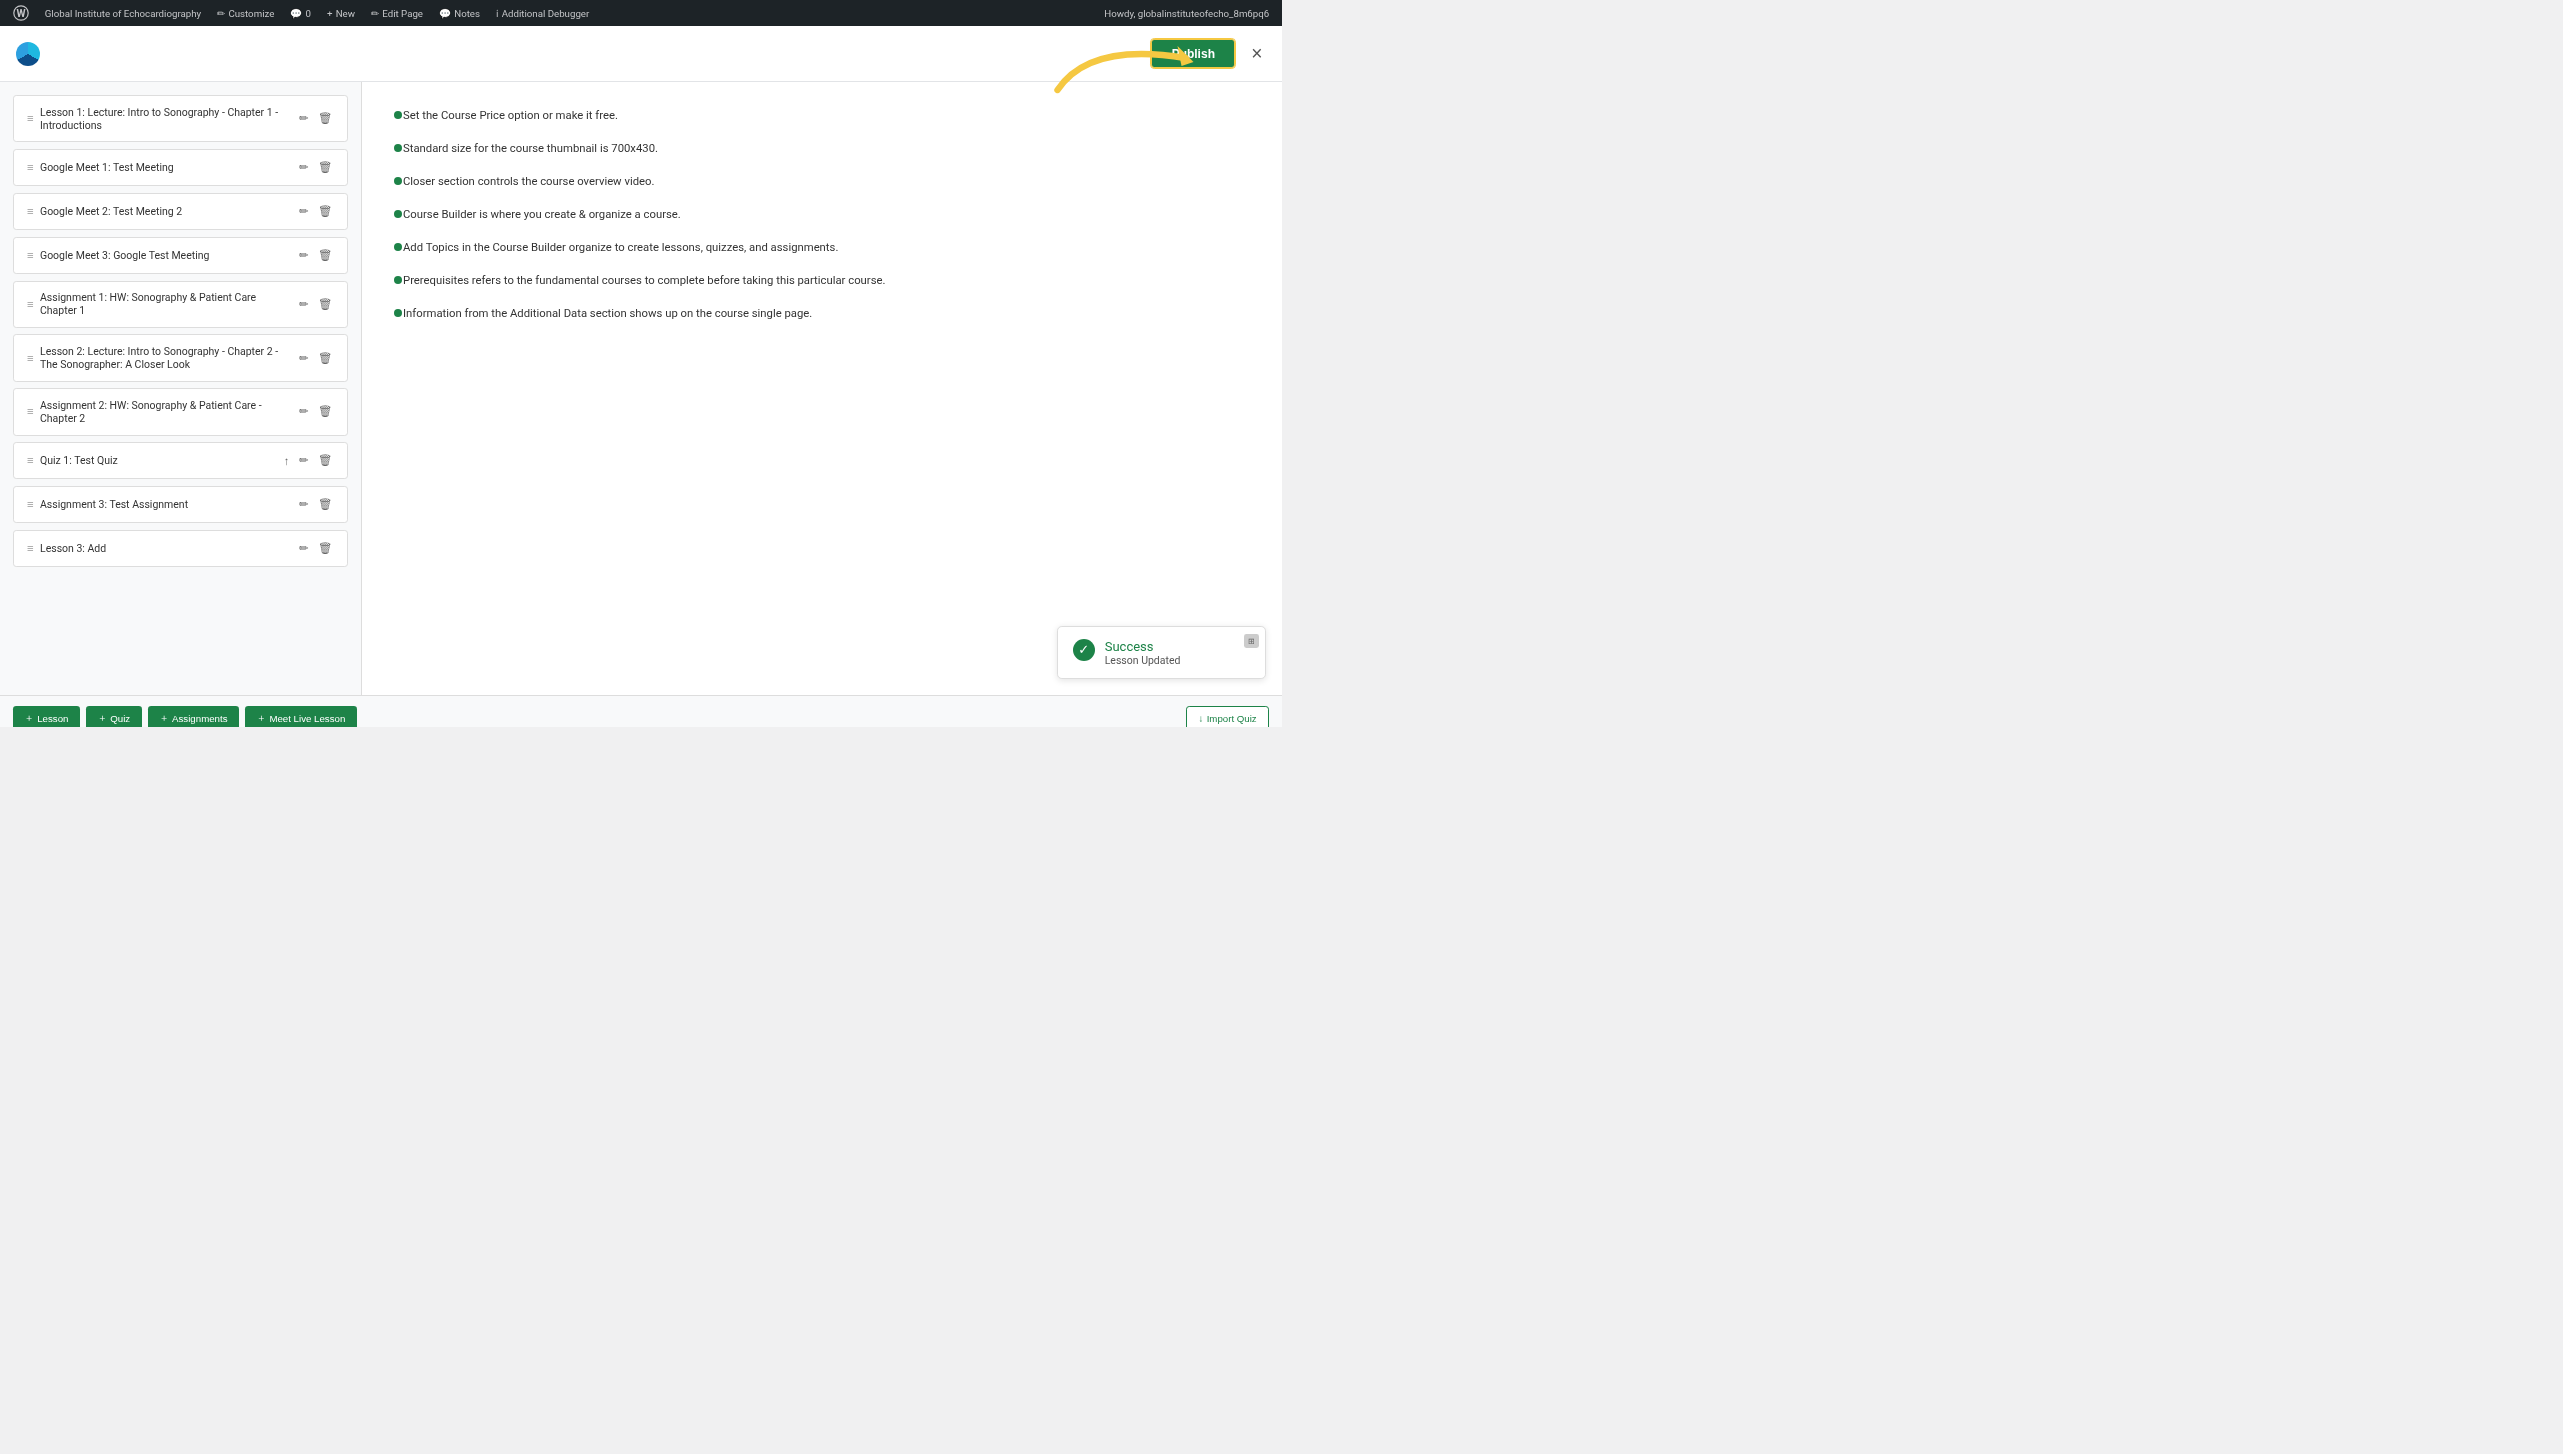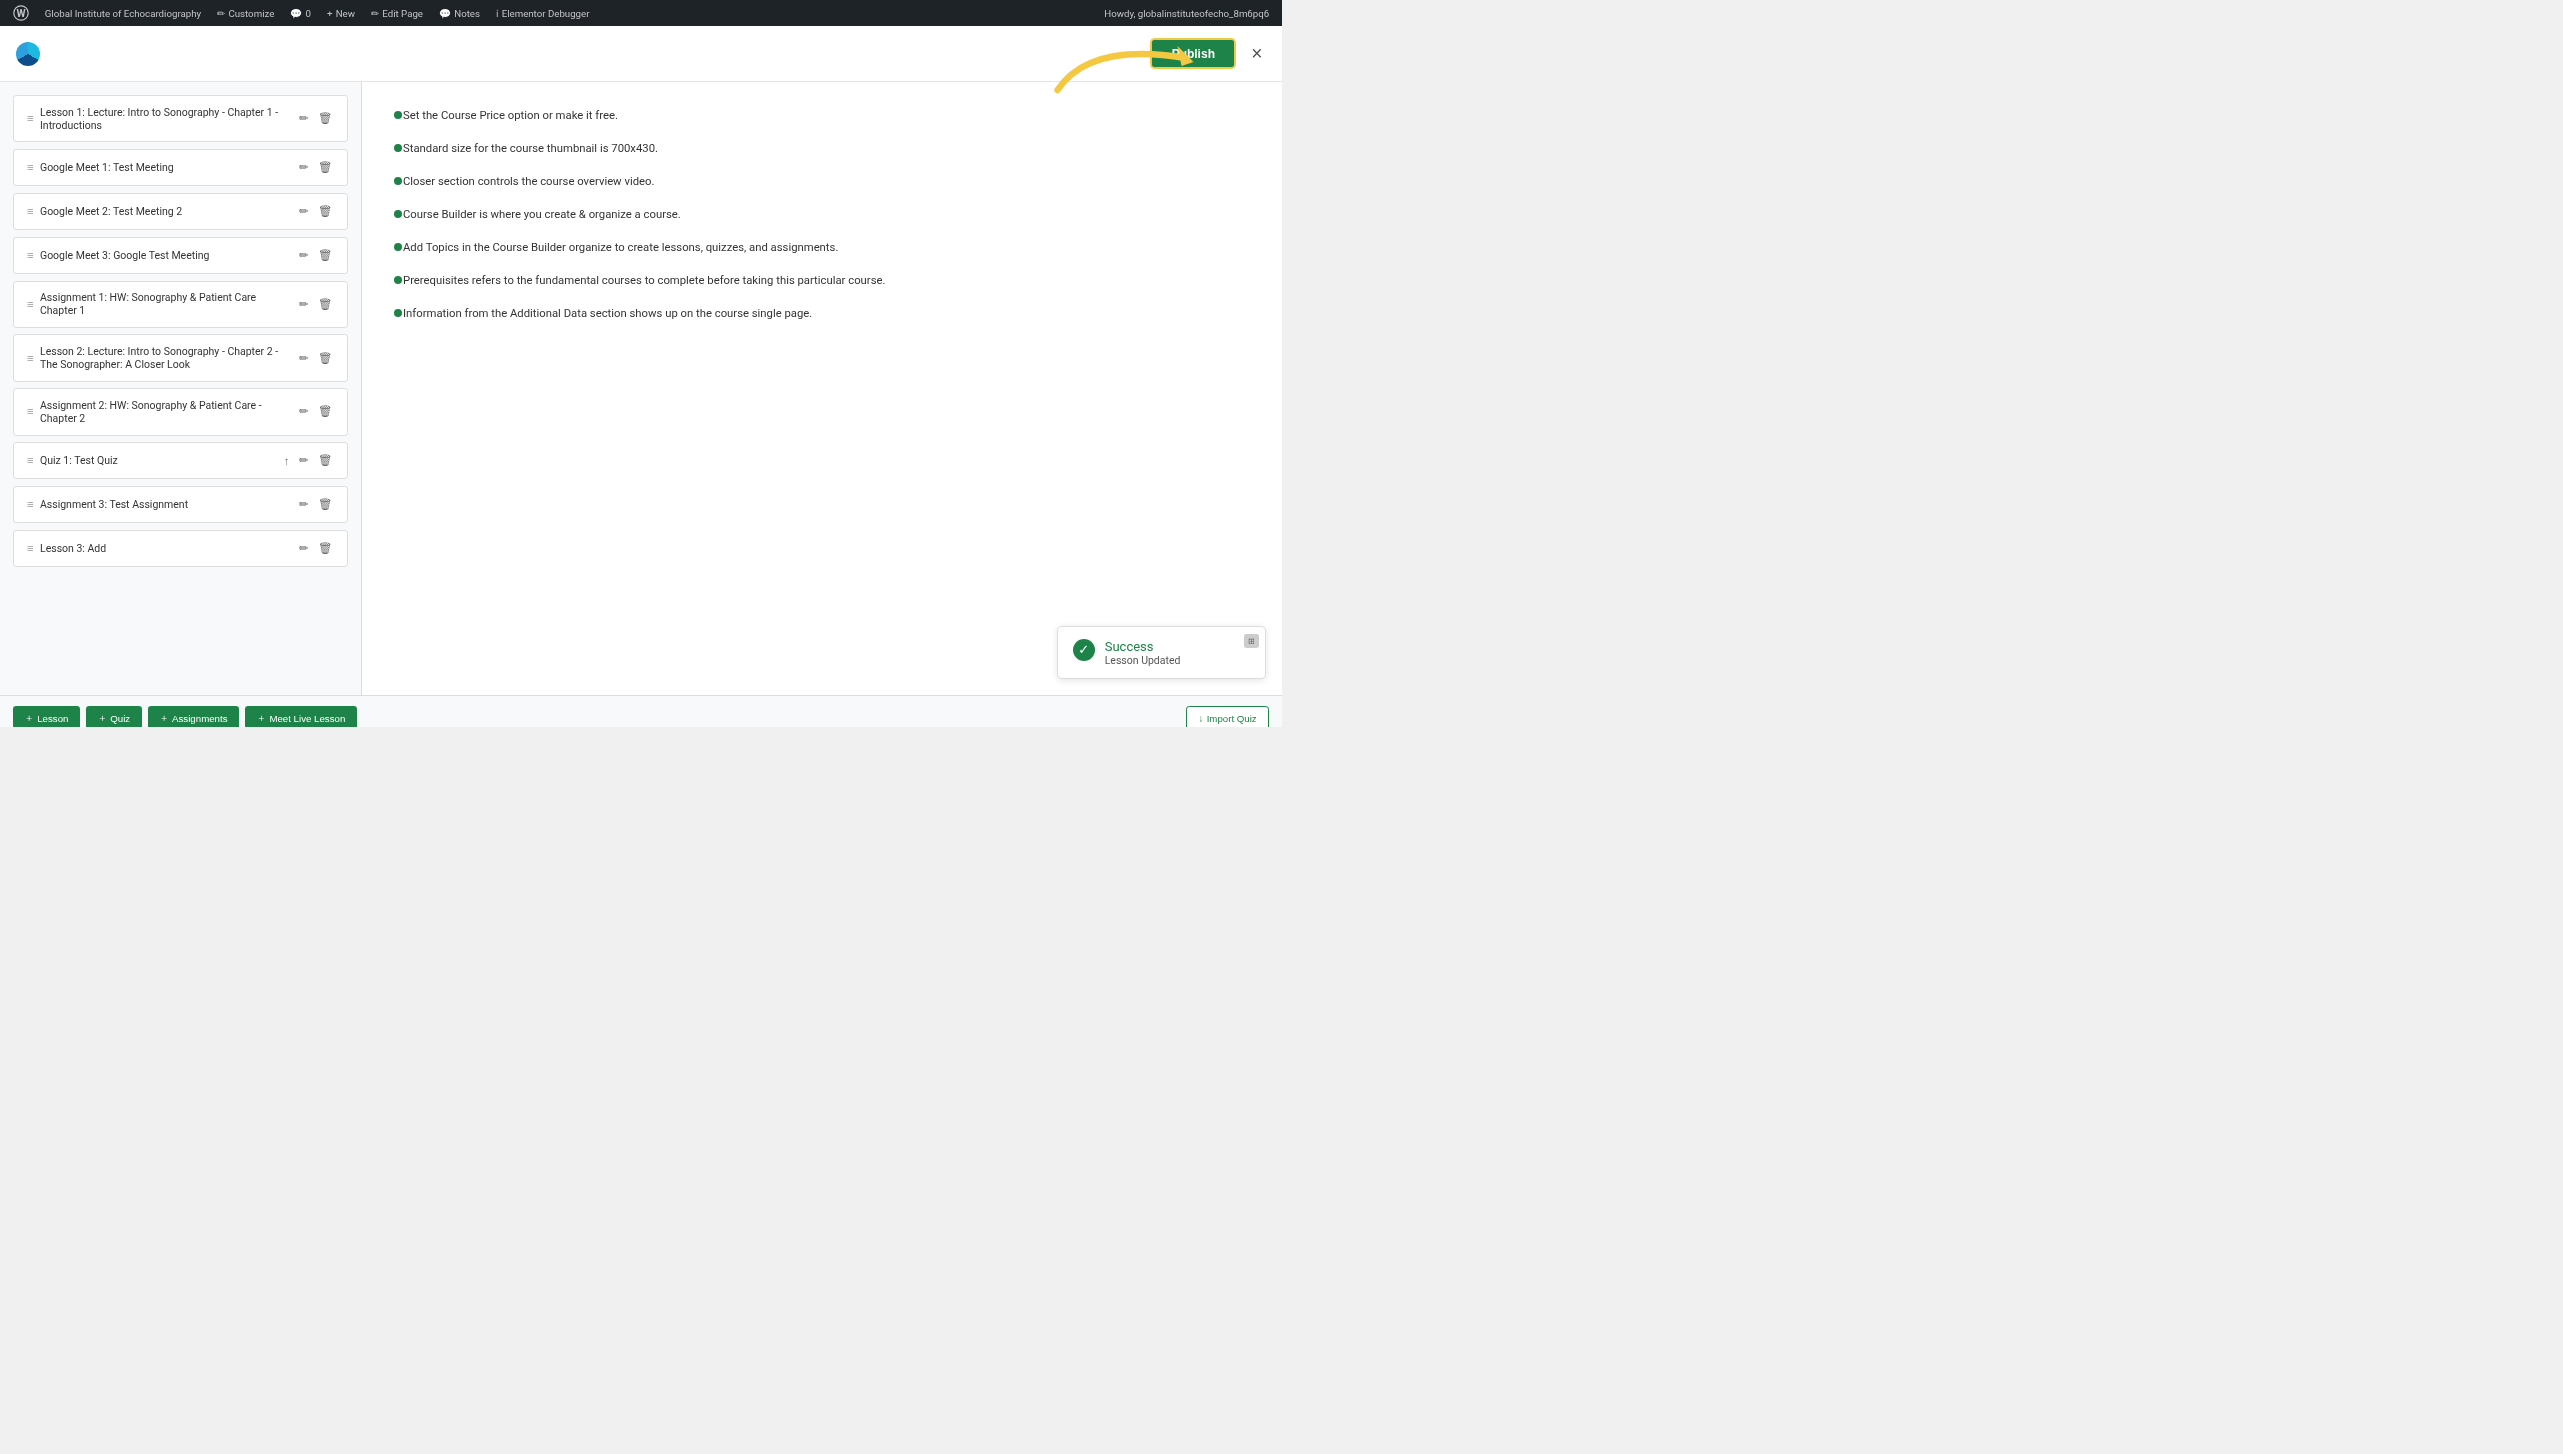--- a/index.html
+++ b/index.html
@@ -352,21 +352,21 @@
   <div class="admin-bar-item">
     <span>✏</span>
     <span>Edit Page</span>
   </div>
   <div class="admin-bar-item">
     <span>💬</span>
     <span>Notes</span>
   </div>
   <div class="admin-bar-item">
     <span>ℹ</span>
-    <span>Elementor Debugger</span>
+    <span>Additional Debugger</span>
   </div>
   <div class="admin-bar-right">
     <span class="admin-bar-howdy">Howdy, globalinstituteofecho_8m6pq6</span>
   </div>
 </div>
 
 <div class="editor-header">
   <div class="editor-logo">
     <div class="editor-logo-circle"></div>
   </div>

